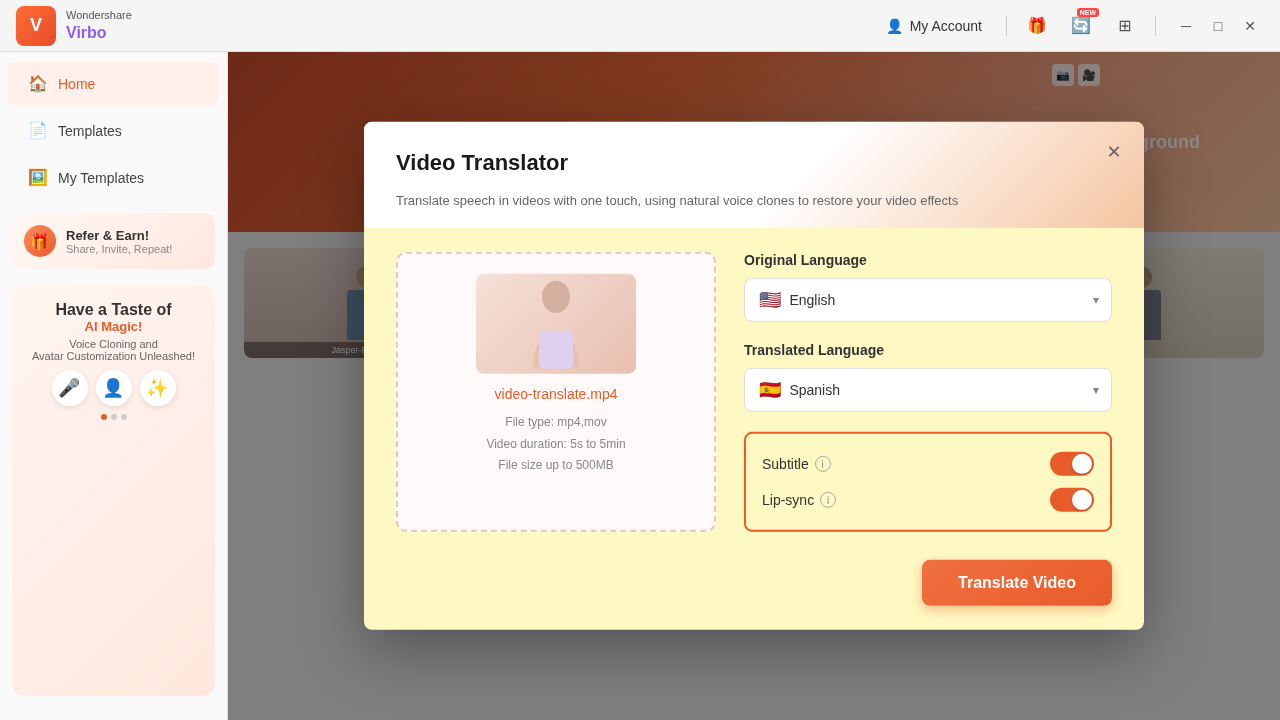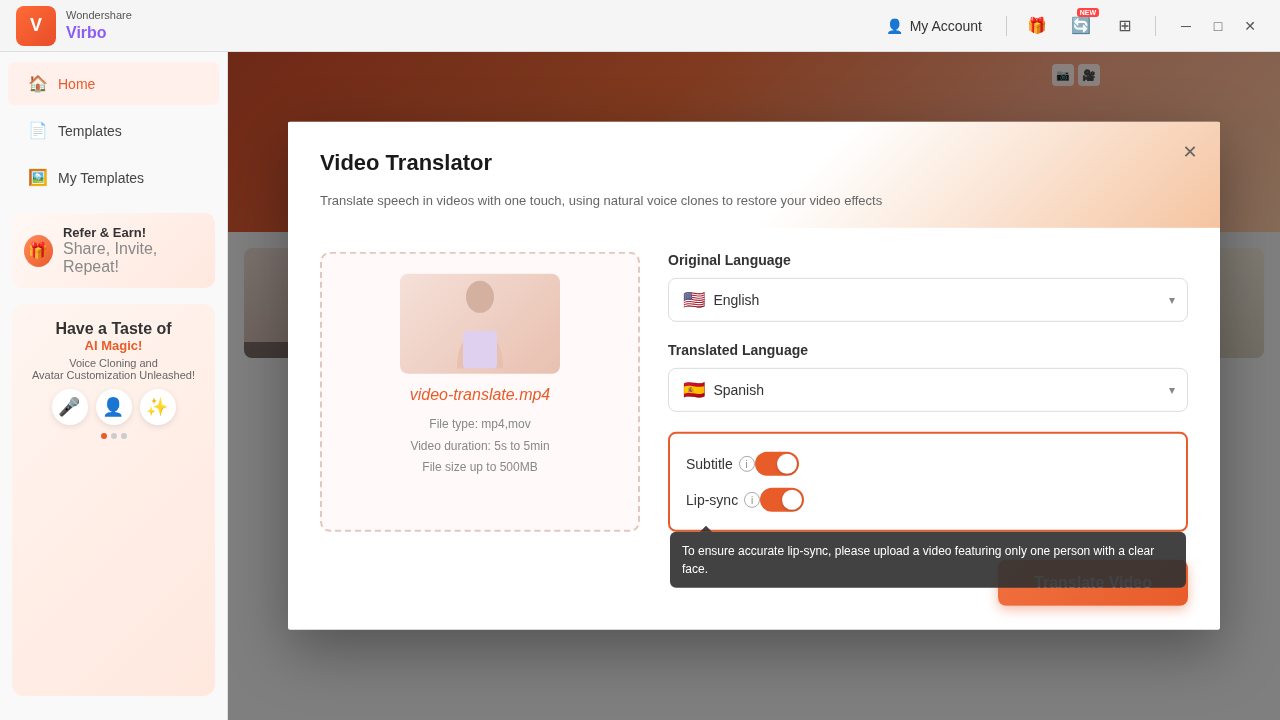--- a/index.html
+++ b/index.html
@@ -302,23 +302,23 @@
       background: rgba(0,0,0,0.45);
       z-index: 100;
     }
 
     
     .modal {
       position: absolute;
       top: 50%;
       left: 50%;
       transform: translate(-50%, -52%);
-      width: 932px;
-      background: #ffffff;
-      border-radius: 2px;
+      width: 780px;
+      background: #fef9c3;
+      border-radius: 8px;
       z-index: 200;
       overflow: hidden;
       box-shadow: 0 20px 60px rgba(0,0,0,0.35);
     }
 
     .modal-header {
       padding: 28px 32px 20px;
       background: linear-gradient(135deg, white 0%, white 55%, #f5c4a0 100%);
       position: relative;
     }
@@ -367,21 +367,21 @@
       align-items: center;
       justify-content: center;
       font-size: 16px;
     }
     .refer-text-title {
       font-size: 13px;
       font-weight: bold;
       color: #333;
     }
     .refer-text-sub {
-      font-size: 16px;
+      font-size: 11px;
       color: #888;
     }
 
     
     .modal-body {
       display: flex;
       gap: 0;
       padding: 24px 32px 28px;
     }
 
@@ -403,24 +403,23 @@
       border-radius: 8px;
       margin: 0 auto 12px;
       display: flex;
       align-items: center;
       justify-content: center;
       overflow: hidden;
       position: relative;
     }
     .video-filename {
       color: #e85c2a;
-      font-size: 16px;
+      font-size: 14px;
       font-weight: 500;
       margin-bottom: 10px;
-      font-style: italic;
     }
     .video-meta {
       font-size: 12px;
       color: #888;
       line-height: 1.8;
     }
 
     
     .settings-panel {
       flex: 1;
@@ -470,20 +469,21 @@
     }
     .advanced-box {
       border: 2px solid #e85c2a;
       border-radius: 8px;
       padding: 12px 16px;
       position: relative;
     }
     .toggle-row {
       display: flex;
       align-items: center;
+      justify-content: space-between;
       padding: 6px 0;
     }
     .toggle-label {
       display: flex;
       align-items: center;
       gap: 6px;
       font-size: 14px;
       color: #333;
     }
     .info-icon {
@@ -763,24 +763,20 @@
               <div class="toggle"></div>
             </div>
             <div class="toggle-row">
               <div class="toggle-label">
                 <span>Lip-sync</span>
                 <div class="info-icon">i</div>
               </div>
               <div class="toggle"></div>
             </div>
 
-            <div class="tooltip-box">
-              <span>To ensure accurate lip-sync, please upload a
-video featuring only one person with a clear face.</span>
-            </div>
           </div>
 
         </div>
       </div>
 
       <div class="translate-btn-wrap">
         <button class="translate-btn">Translate Video</button>
       </div>
     </div>
 

